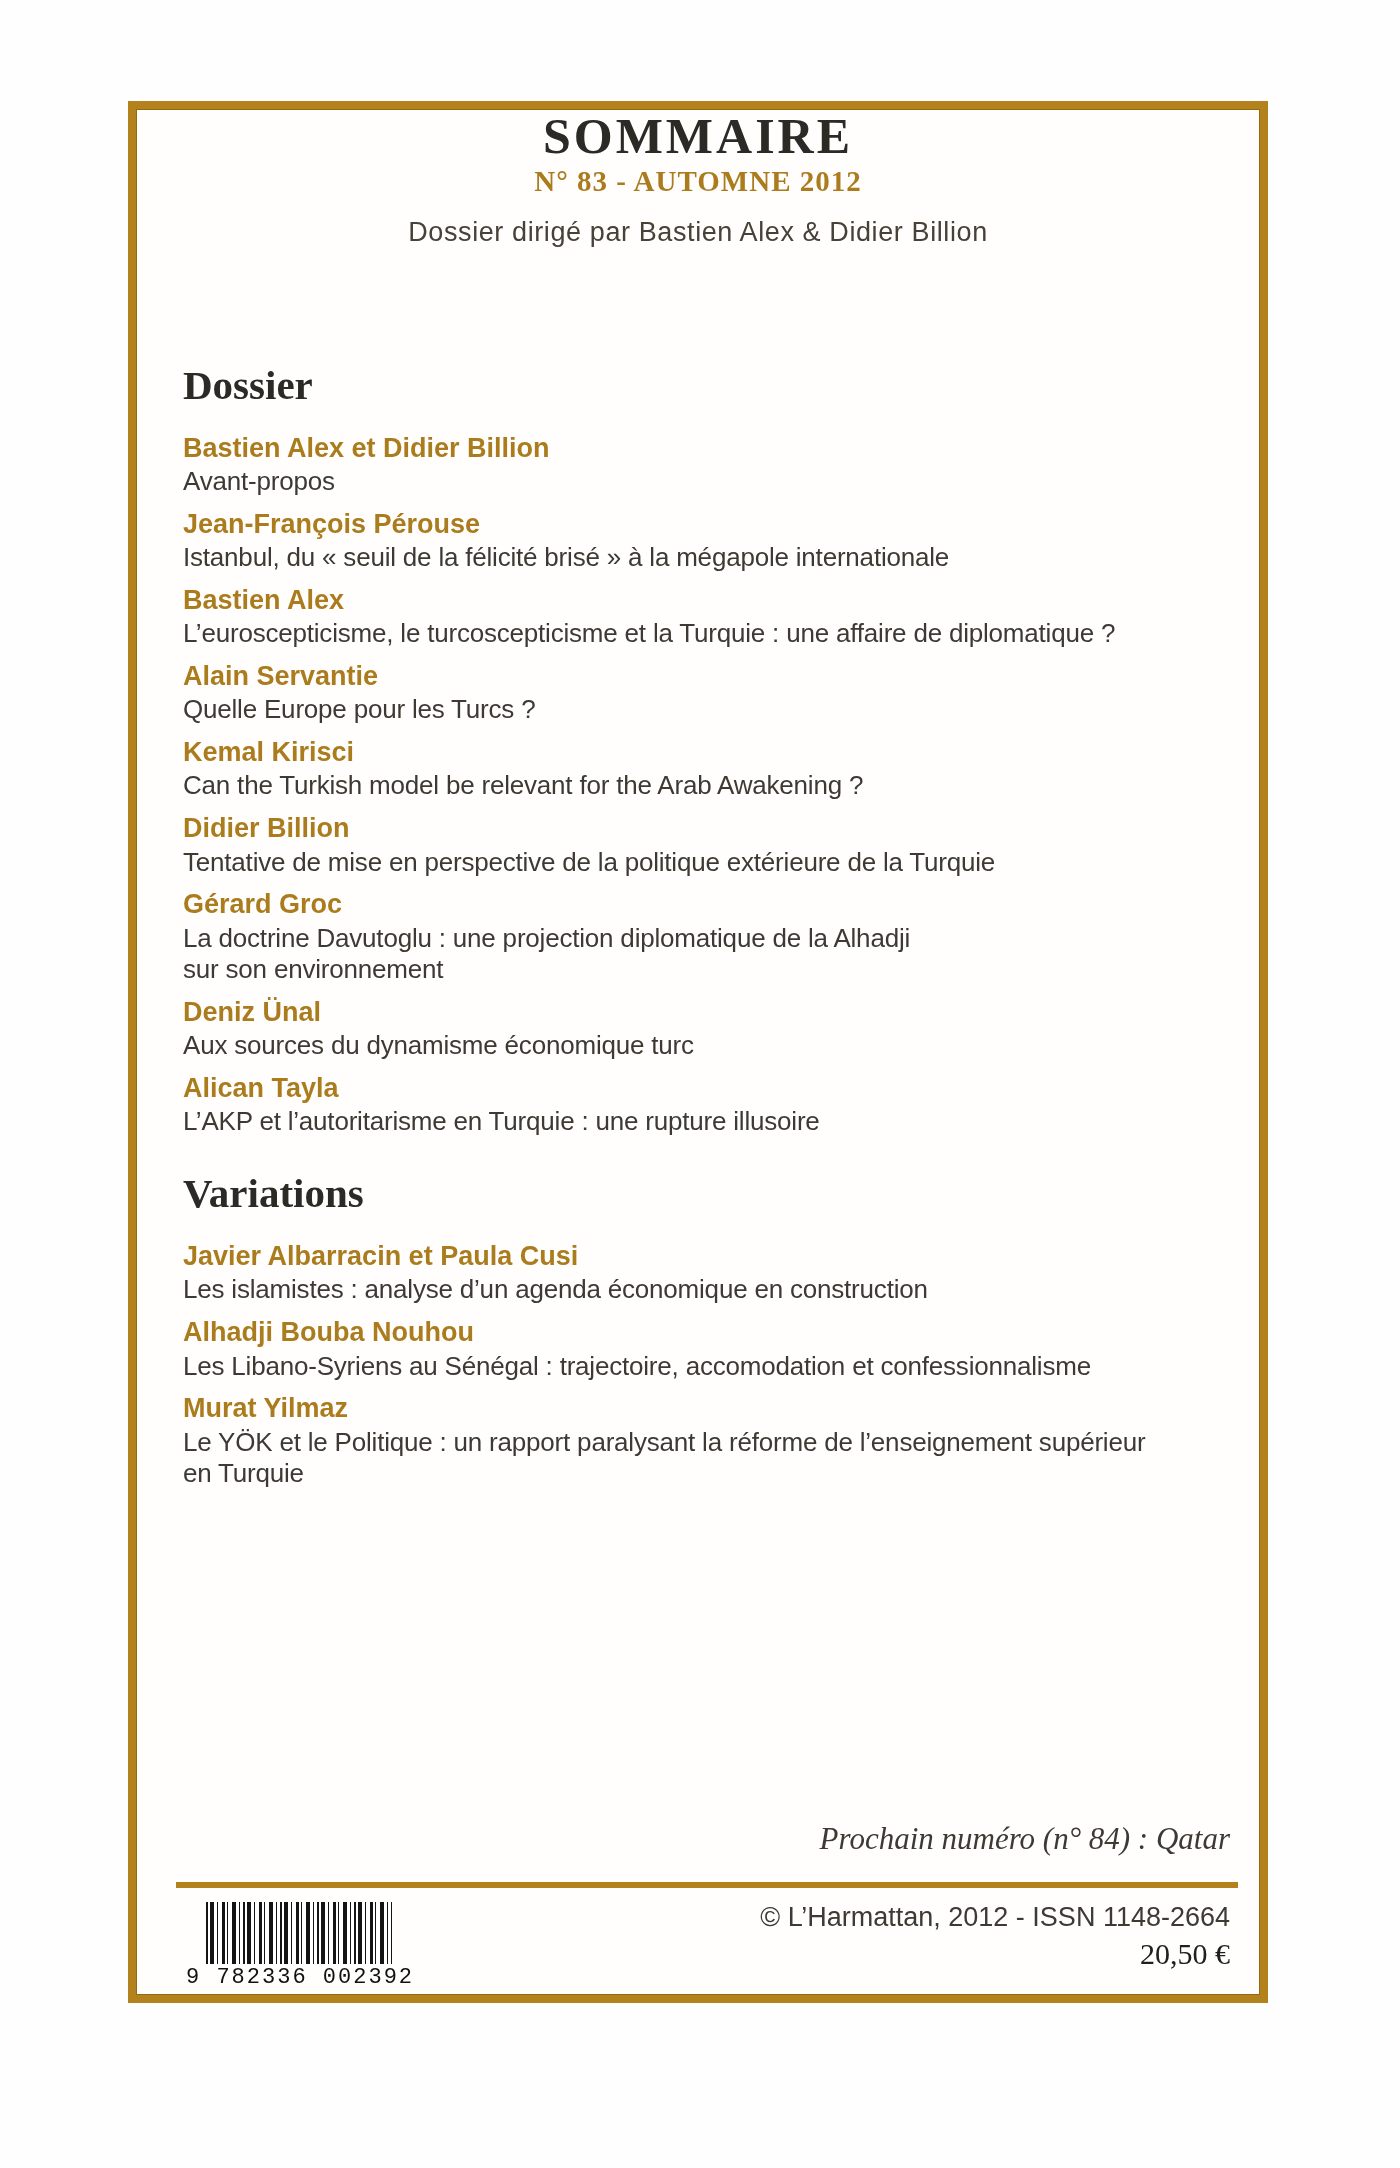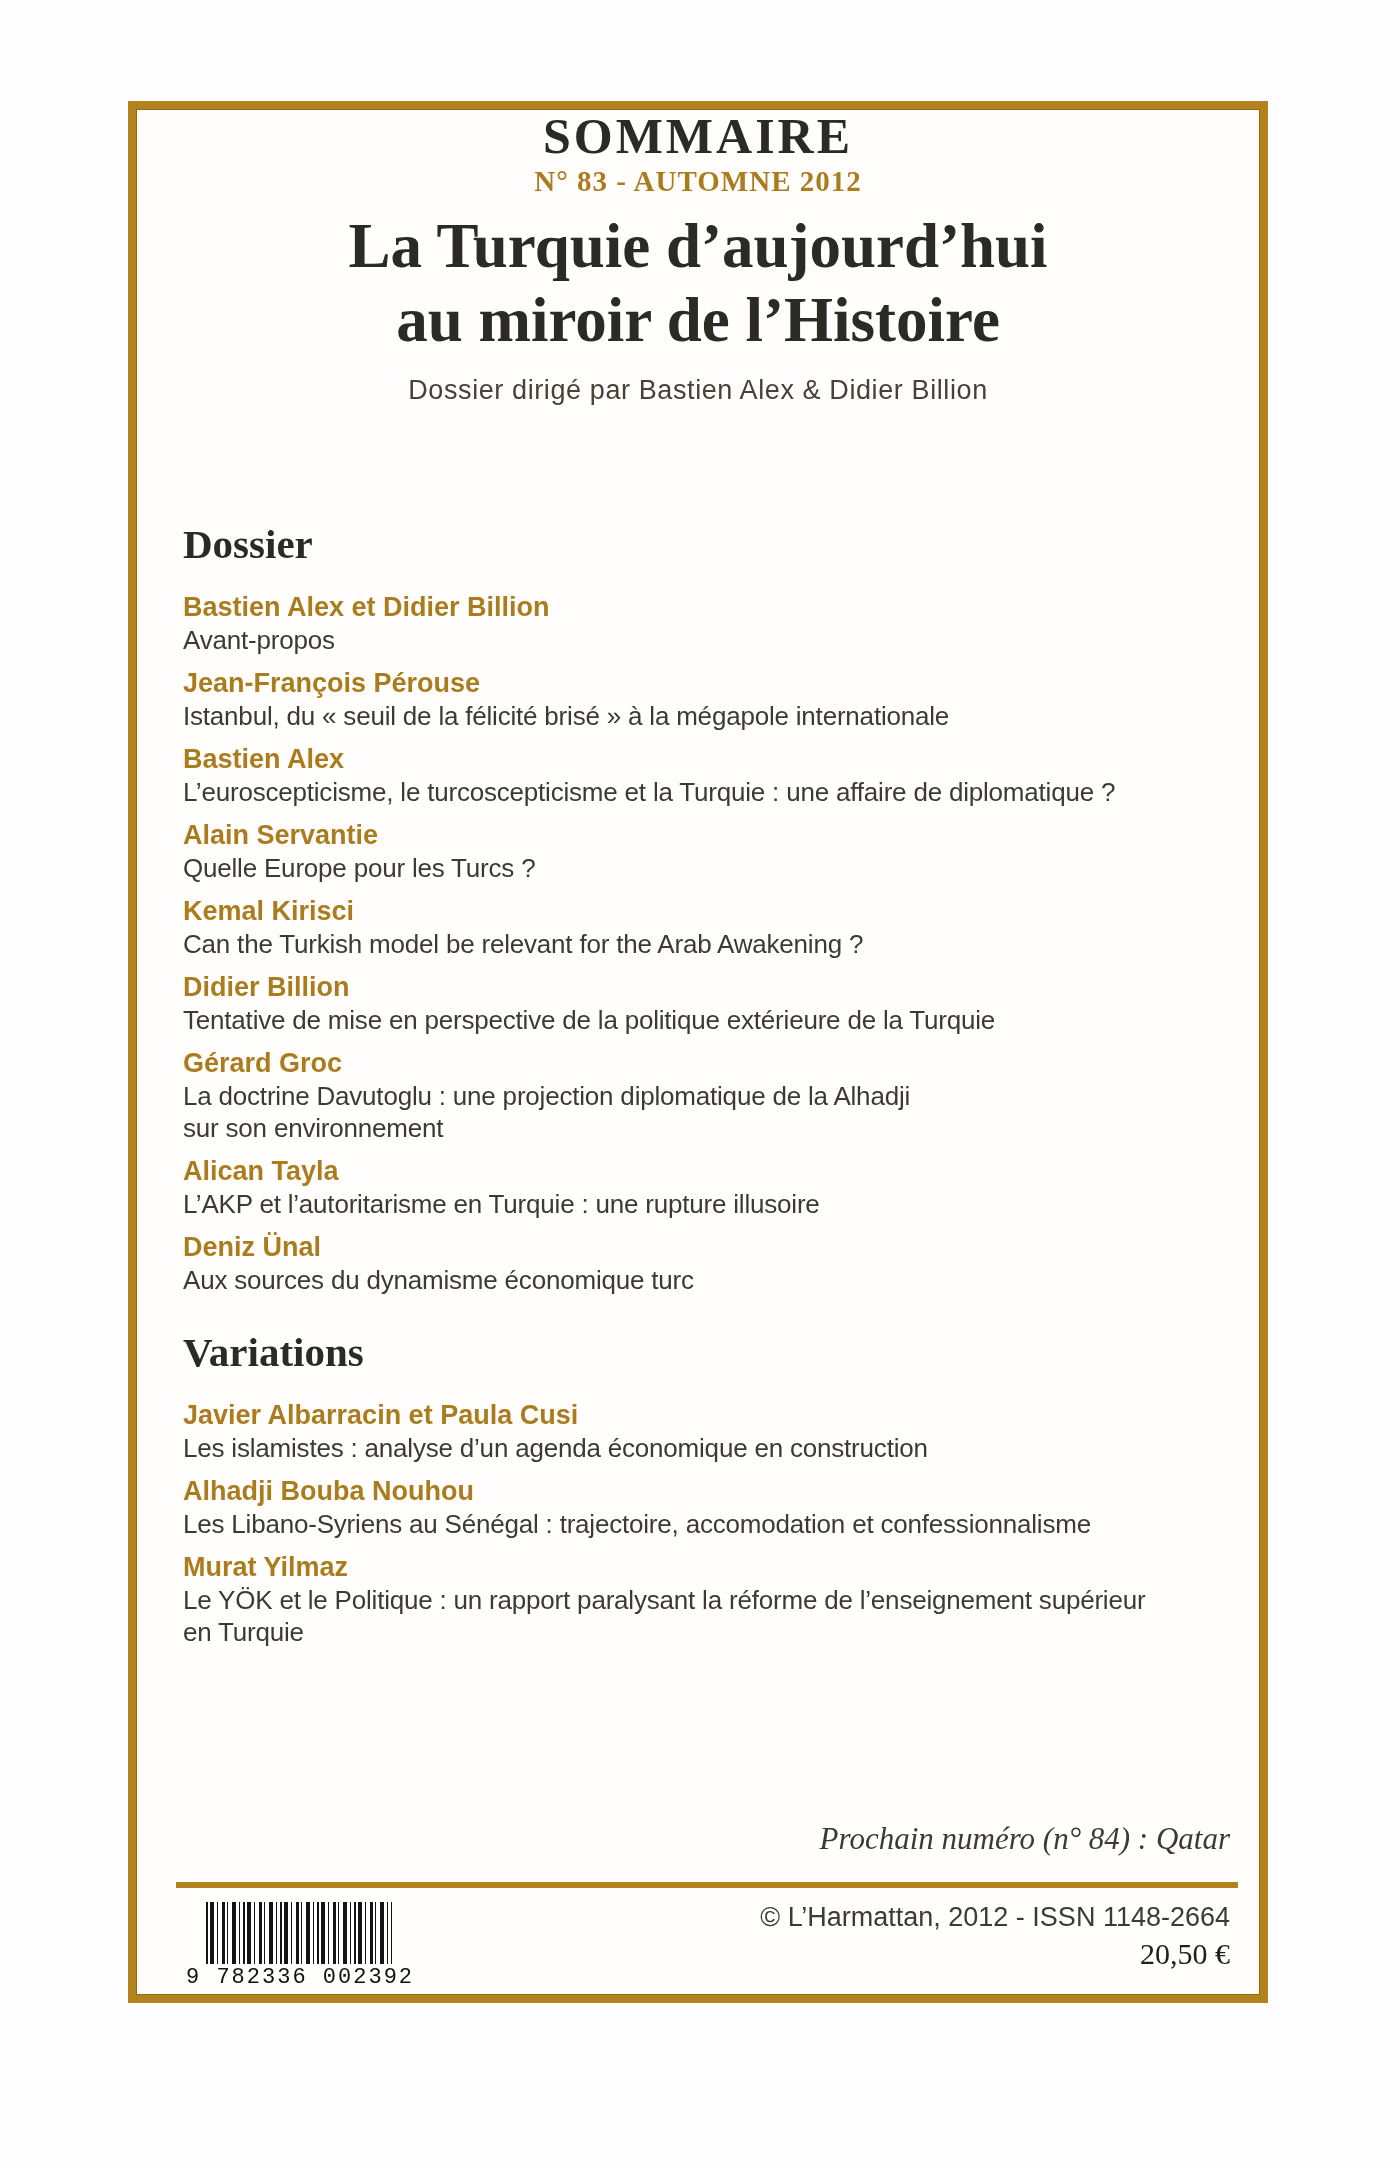--- a/index.html
+++ b/index.html
@@ -165,24 +165,20 @@
 </style>
 </head>
 <body>
 
 <div class="page">
   <div class="frame">
 
     <div class="header">
       <div class="sommaire">SOMMAIRE</div>
       <div class="issue">N° 83 - AUTOMNE 2012</div>
-      <div class="main-title">
-        <div>La Turquie d’aujourd’hui</div>
-        <div>au miroir de l’Histoire</div>
-      </div>
       <div class="subtitle">Dossier dirigé par Bastien Alex &amp; Didier Billion</div>
     </div>
 
     <div class="toc">
       <div class="section-heading dossier">Dossier</div>
       <div class="entries">
         <div class="entry">
           <div class="entry-authors">Bastien Alex et Didier Billion</div>
           <div class="entry-title">Avant-propos</div>
         </div>
@@ -205,26 +201,26 @@
         <div class="entry">
           <div class="entry-authors">Didier Billion</div>
           <div class="entry-title">Tentative de mise en perspective de la politique extérieure de la Turquie</div>
         </div>
         <div class="entry">
           <div class="entry-authors">Gérard Groc</div>
           <div class="entry-title">La doctrine Davutoglu : une projection diplomatique de la Alhadji
 sur son environnement</div>
         </div>
         <div class="entry">
+          <div class="entry-authors">Deniz Ünal</div>
+          <div class="entry-title">Aux sources du dynamisme économique turc</div>
+        </div>
+        <div class="entry">
           <div class="entry-authors">Alican Tayla</div>
           <div class="entry-title">L’AKP et l’autoritarisme en Turquie : une rupture illusoire</div>
-        </div>
-        <div class="entry">
-          <div class="entry-authors">Deniz Ünal</div>
-          <div class="entry-title">Aux sources du dynamisme économique turc</div>
         </div>
       </div>
 
       <div class="section-heading variations">Variations</div>
       <div class="entries">
         <div class="entry">
           <div class="entry-authors">Javier Albarracin et Paula Cusi</div>
           <div class="entry-title">Les islamistes : analyse d’un agenda économique en construction</div>
         </div>
         <div class="entry">

